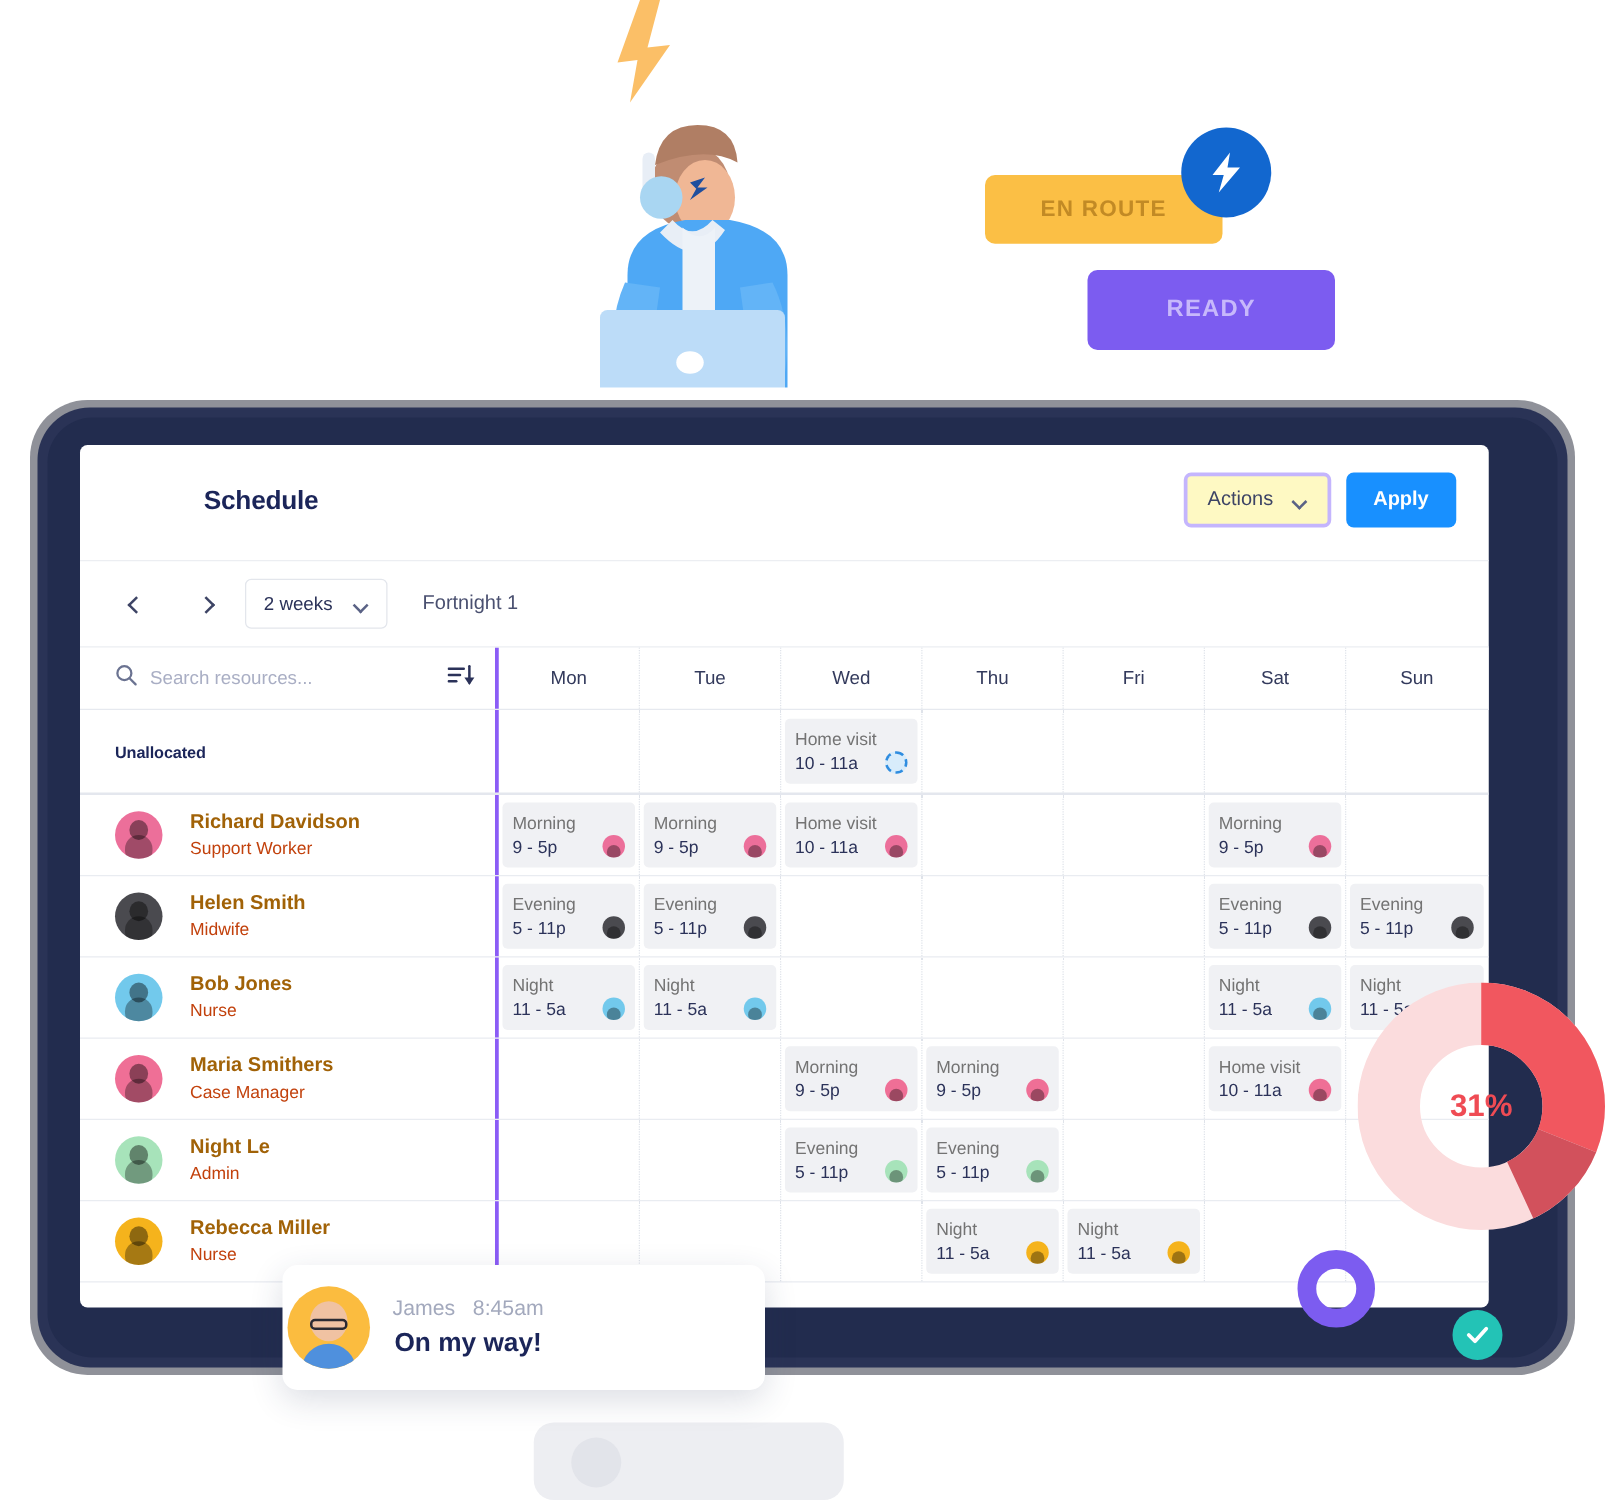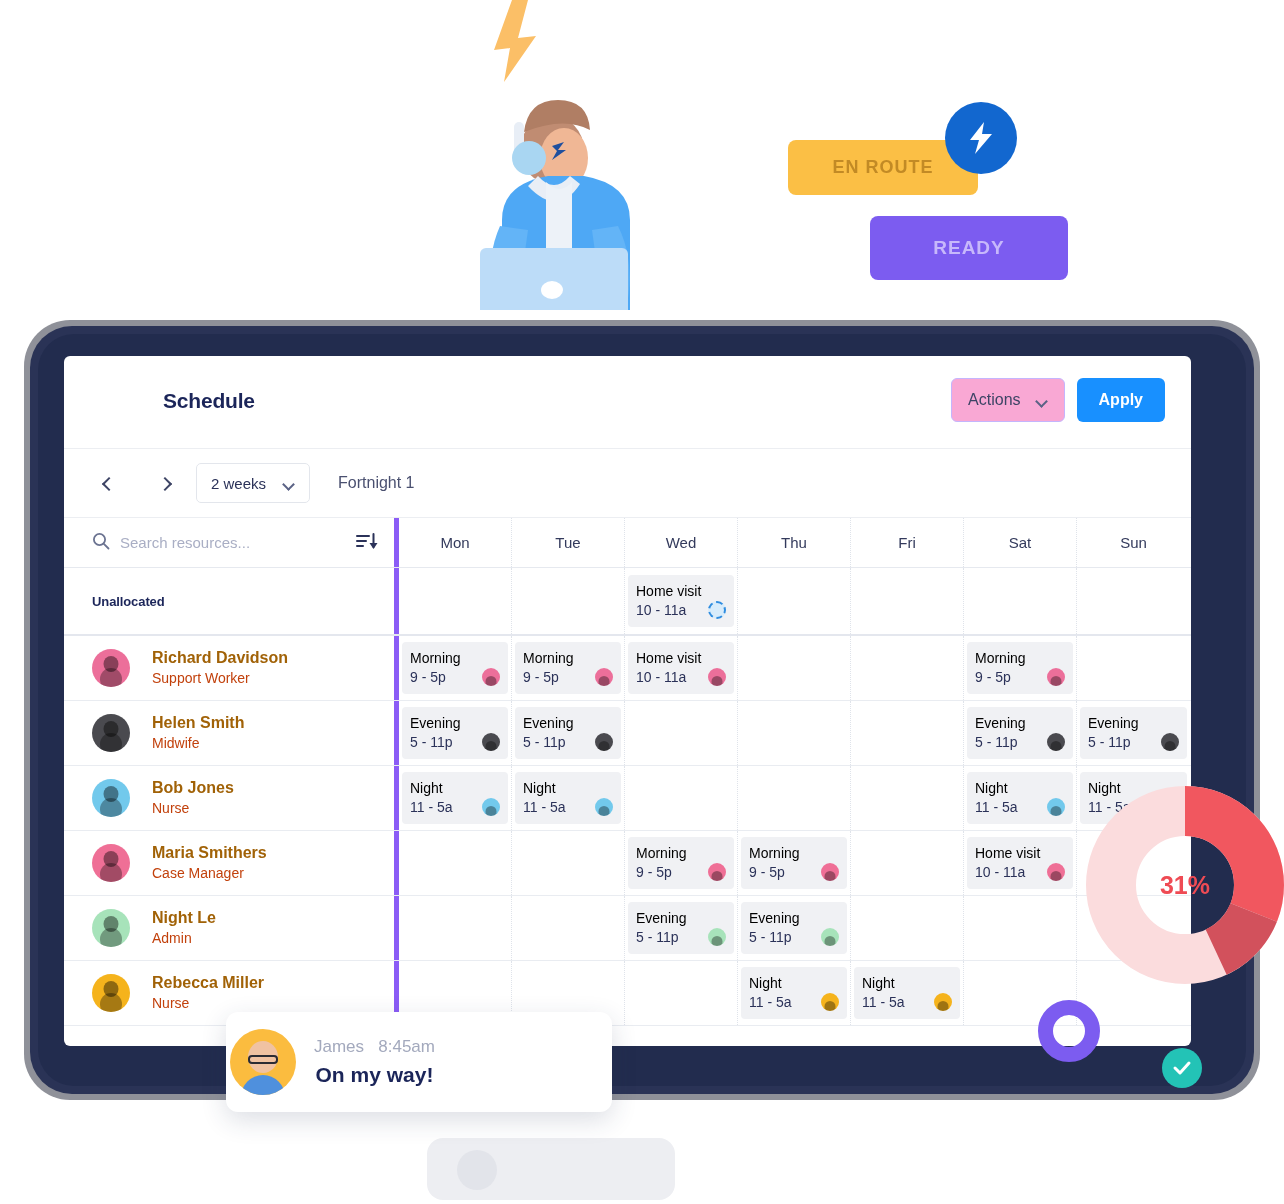--- a/index.html
+++ b/index.html
@@ -67,21 +67,21 @@
     font-size: 21px; font-weight: bold; color: #1b2559;
     letter-spacing: -0.2px;
   }
   .header-actions {
     position: absolute; right: 26px; top: 22px;
     display: flex; align-items: center; gap: 12px;
   }
   .btn-actions {
     display: flex; align-items: center; gap: 16px;
     height: 44px; padding: 0 16px;
-    background: #f9a8d4; border: 1px solid #c4b5fd;
+    background: #fef9c3; border: 3px solid #c4b5fd;
     border-radius: 6px;
     font-size: 16px; color: #3d4465;
     cursor: pointer;
   }
   .chev { width: 11px; height: 7px; position: relative; display:inline-block;}
   .chev::before {
     content: ""; position: absolute; left: 0; top: 0;
     width: 7px; height: 7px;
     border-right: 2px solid #5a6285; border-bottom: 2px solid #5a6285;
     transform: rotate(45deg);
@@ -130,21 +130,21 @@
   
   .grid-head {
     display: flex; height: 50px;
     border-bottom: 1px solid #e6e9ef;
     background: #fff;
   }
   .res-col {
     width: 335px; flex: 0 0 335px;
     display: flex; align-items: center;
     padding: 0 16px 0 28px;
-    border-right: 5px solid #8b5cf6;
+    border-right: 3px solid #8b5cf6;
     gap: 10px;
   }
   .search-icon { flex: 0 0 auto; }
   .search-input {
     border: none; outline: none; flex: 1;
     font-size: 15px; color: #4a5070;
     font-family: "Liberation Sans", sans-serif;
     background: transparent;
   }
   .search-input::placeholder { color: #a9aec4; }
@@ -195,21 +195,21 @@
     padding: 4px 3px;
   }
   .cell:last-child { border-right: none; }
   .shift {
     width: 100%; height: 52px;
     background: #f0f1f4; border-radius: 4px;
     padding: 6px 8px;
     display: flex; flex-direction: column; justify-content: center;
     gap: 2px;
   }
-  .shift-title { font-size: 14px; color: #000000; white-space: nowrap; }
+  .shift-title { font-size: 14px; color: #737373; white-space: nowrap; }
   .shift-bottom {
     display: flex; align-items: center; justify-content: space-between;
   }
   .shift-time { font-size: 14px; color: #2b3259; }
   .mini-avatar {
     width: 18px; height: 18px; border-radius: 50%;
     flex: 0 0 18px; position: relative; overflow: hidden;
   }
   .mini-avatar .mface {
     position: absolute; left: 50%; bottom: -1px; transform: translateX(-50%);

